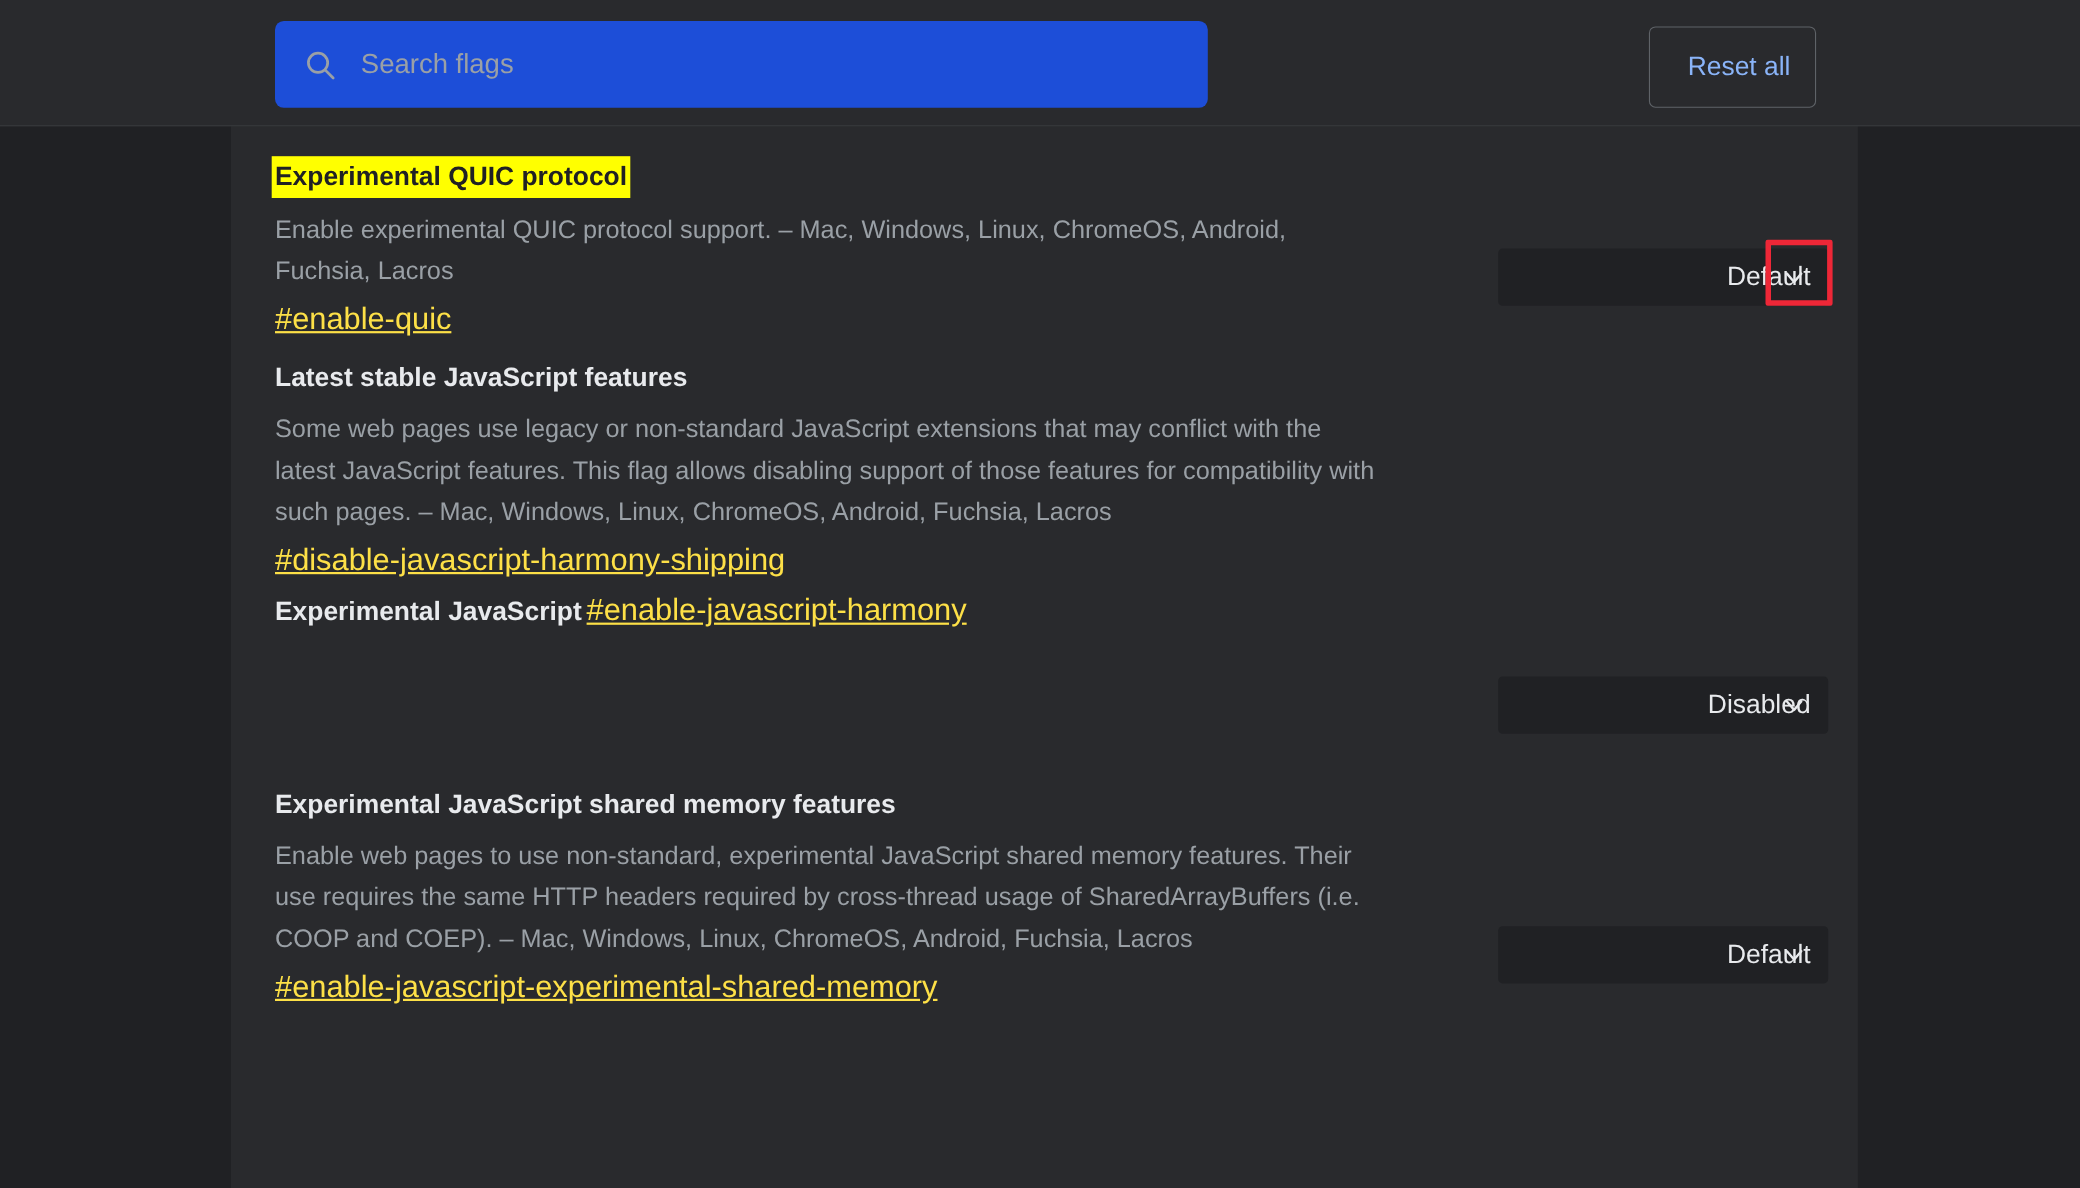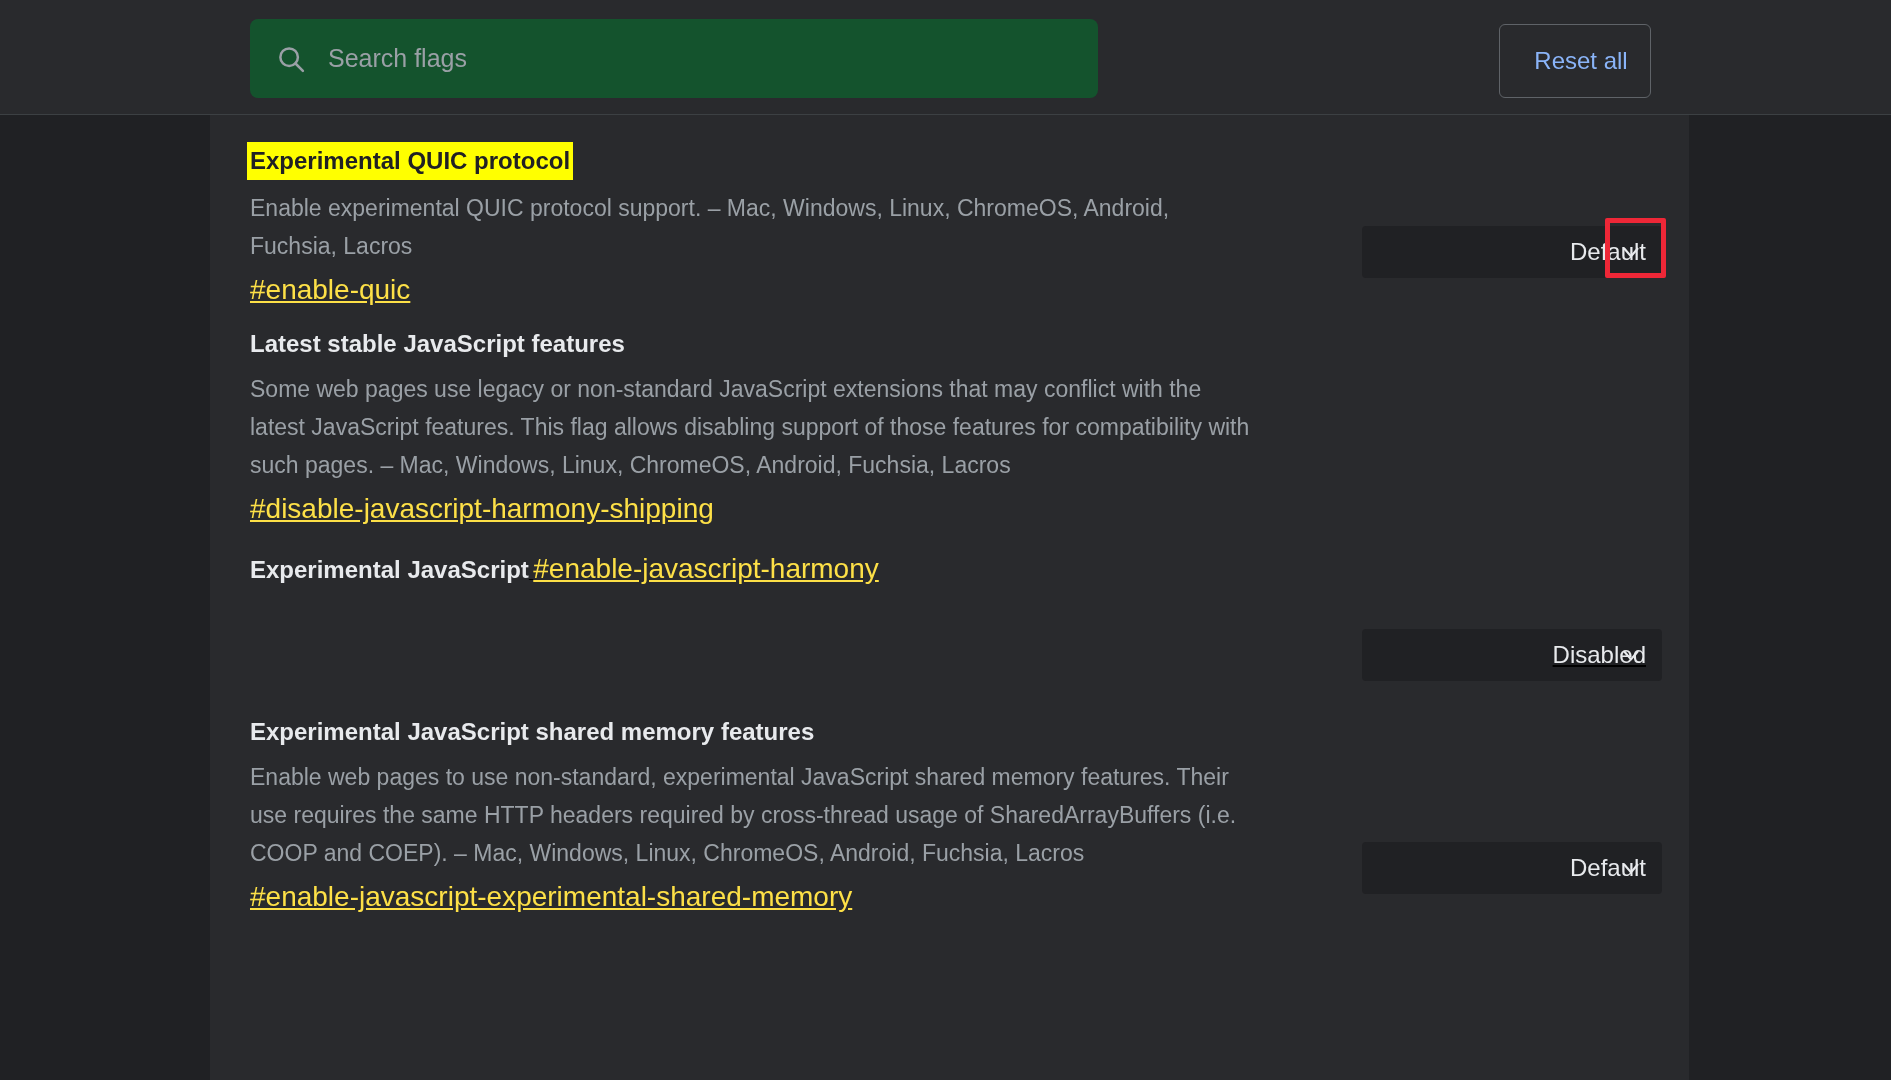--- a/index.html
+++ b/index.html
@@ -28,21 +28,21 @@
     background: #292a2d;
     border-bottom: 1px solid #3c4043;
   }
 
   .search-box {
     position: absolute;
     left: 250px;
     top: 19px;
     width: 848px;
     height: 79px;
-    background: #14532d;
+    background: #1d4ed8;
     border-radius: 8px;
     display: flex;
     align-items: center;
     padding-left: 26px;
     cursor: text;
   }
   .search-icon {
     width: 30px; height: 30px;
     flex: 0 0 30px;
     display: block;
@@ -191,21 +191,21 @@
     border: 5px solid #ee2737;
     border-radius: 2px;
     pointer-events: none;
   }
 
   
   #row-0 { position: absolute; left: 0; top: 27px; }
   #row-0 .flag-control { padding-top: 84px; }
   #row-1 { position: absolute; left: 0; top: 212px; }
   #row-1 .flag-control { padding-top: 126px; }
-  #row-2 { position: absolute; left: 0; top: 429px; text-decoration: underline; }
+  #row-2 { position: absolute; left: 0; top: 415px; }
   #row-2 .flag-control { padding-top: 85px; }
   #row-3 { position: absolute; left: 0; top: 600px; }
   #row-3 .flag-control { padding-top: 127px; }
 </style>
 </head>
 <body>
 
 <div id="app">
 
   <div class="toolbar">

